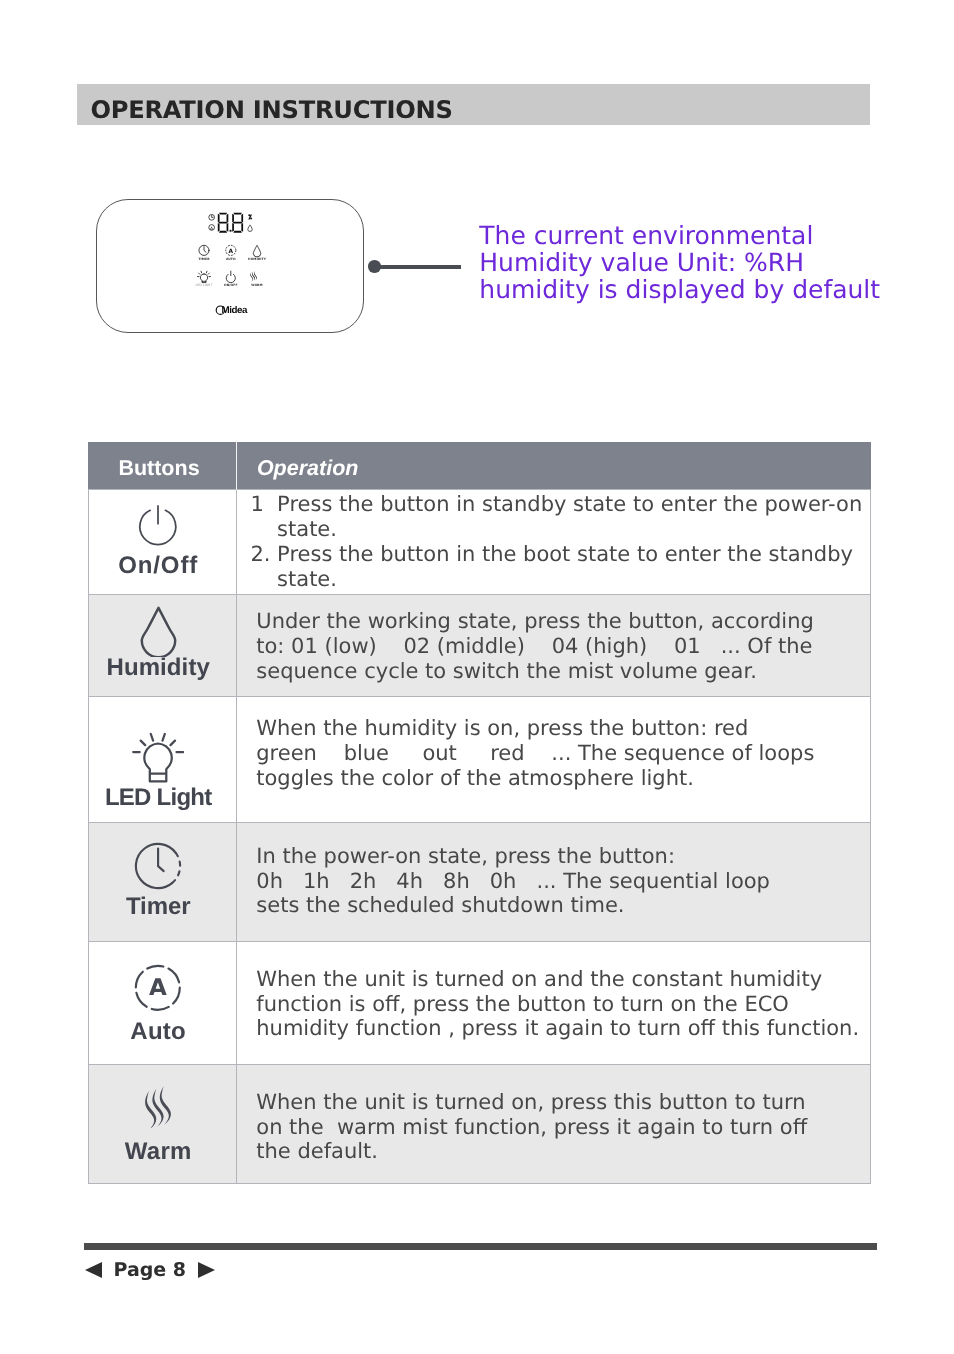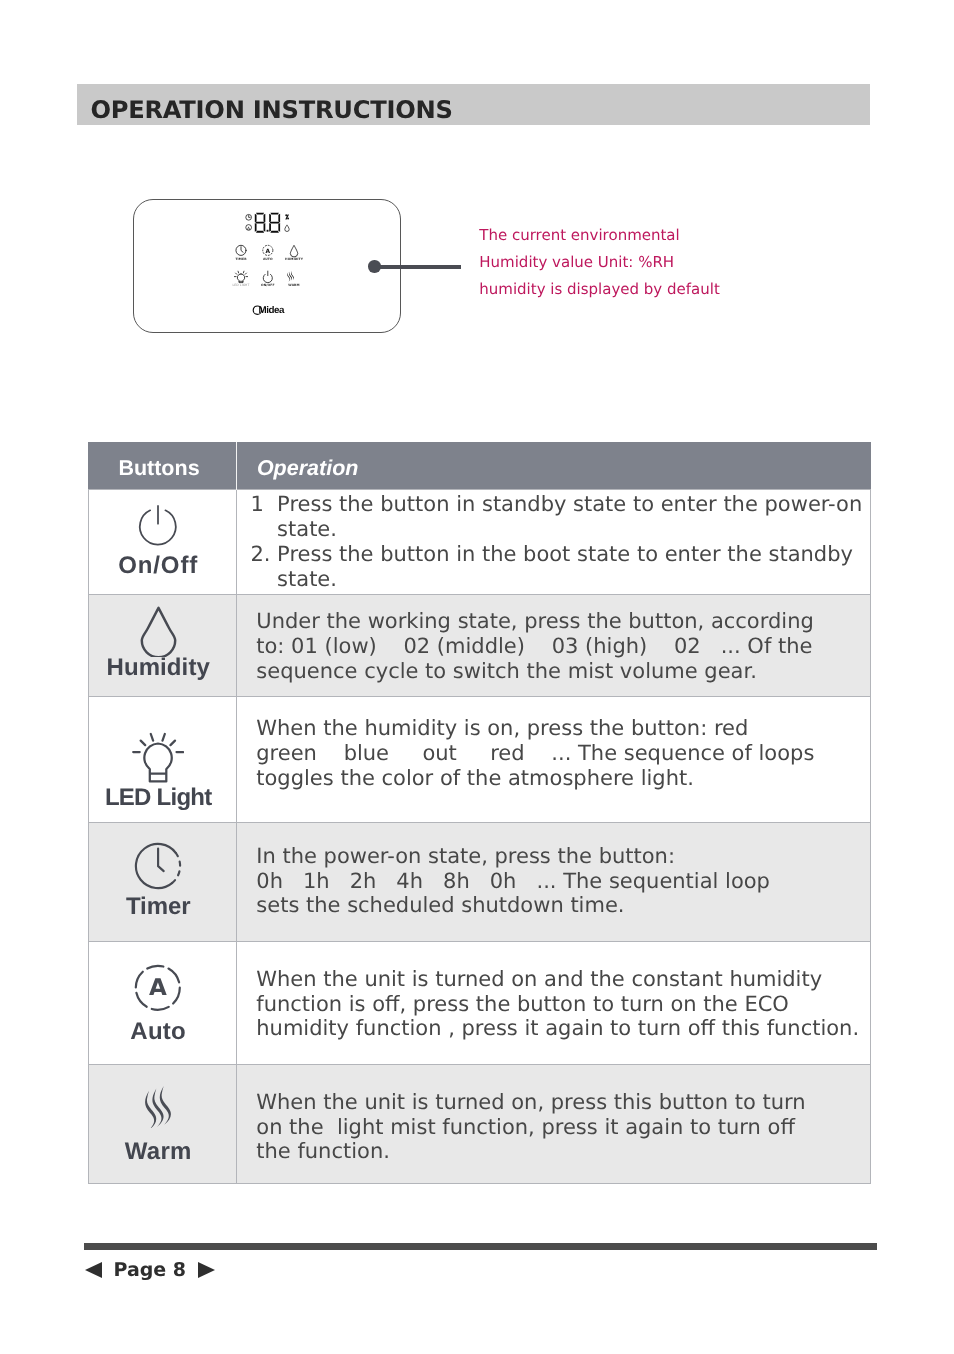--- a/index.html
+++ b/index.html
@@ -21,40 +21,39 @@
   .section-band-title{
     position:absolute;left:13.4px;top:14.2px;
     font-size:24.2px;font-weight:bold;letter-spacing:-0.26px;color:#262626;
     line-height:1;
     font-family:"DejaVu Sans", sans-serif;
   }
 
   
   .device{
     position:absolute;left:96px;top:199px;width:268px;height:134px;
-    border:1px solid #575757;border-radius:20px;background:#fff;
+    border:1px solid #575757;border-radius:32px;background:#fff;
     box-sizing:border-box;
-    margin-left:37px;
   }
   .device svg{display:block;}
   .dev-svg{position:absolute;left:0;top:0;}
   .cap{position:absolute;text-align:center;font-size:3.05px;line-height:3.4px;
        letter-spacing:0.1px;color:#2e2e2e;font-weight:bold;
        font-family:"DejaVu Sans", sans-serif;}
   .cap-light{color:#8e8e8e;font-weight:normal;}
   .brand-text{position:absolute;left:124.6px;top:106.0px;
               font-size:9.8px;font-weight:bold;letter-spacing:-0.45px;color:#0d0d0d;
               font-family:"Liberation Sans", sans-serif;line-height:1;}
 
   
   .callout-dot{position:absolute;left:368.3px;top:260.4px;width:12.5px;height:12.5px;border-radius:50%;background:#4a4c53;}
   .callout-line{position:absolute;left:374px;top:265.2px;width:87.3px;height:3.4px;background:#4a4c53;}
   .callout-text{
     position:absolute;left:479.3px;top:221.8px;width:440px;
-    font-size:15px;line-height:27.1px;color:#be185d;
+    font-size:25px;line-height:27.1px;color:#6d28d9;
     font-family:"DejaVu Sans", sans-serif;
   }
 
   
   .tbl{position:absolute;left:87.5px;top:442px;width:783px;
        border-collapse:collapse;table-layout:fixed;}
   .tbl col.c1{width:148.4px;}
   .tbl col.c2{width:634.6px;}
   .tbl th{
     background:#7e828c;color:#fff;font-size:21.5px;font-weight:bold;
@@ -244,21 +243,21 @@
                 <svg width="37" height="51" viewBox="0 0 37 51" fill="none" stroke="#474a52" stroke-linecap="round" stroke-linejoin="round" stroke-width="2.45">
                   <path d="M18.5 1.9 C18.5 1.9 13.0 12.5 8.0 22.0 C4.7 28.3 1.8 30.6 1.8 34.6 A16.7 16.7 0 0 0 35.2 34.6 C35.2 30.6 32.3 28.3 29.0 22.0 C24.0 12.5 18.5 1.9 18.5 1.9 Z"></path>
                 </svg>
               </div>
               <div class="btn-name" style="top:60.5px"><span style="letter-spacing:0.1px">Humidity</span></div>
             </div>
           </td>
           <td class="op-cell">
             <div class="op-inner" style="transform:translateY(1.1px)">
               <div class="op-line">Under the working state, press the button, according</div>
-              <div class="op-line">to: 01 (low)    02 (middle)    03 (high)    02   ... Of the</div>
+              <div class="op-line">to: 01 (low)    02 (middle)    04 (high)    01   ... Of the</div>
               <div class="op-line">sequence cycle to switch the mist volume gear.</div>
             </div>
           </td>
         </tr>
         <tr class="r2">
           <td class="btn-cell">
             <div class="btn-wrap">
               <div class="btn-icon" style="top:35px">
                 <svg width="52.3" height="51.5" viewBox="0 0 52.3 51.5" fill="none" stroke="#474a52" stroke-linecap="round" stroke-linejoin="round" stroke-width="2.25">
                   <path d="M26.0 11.5 A14.35 14.35 0 0 0 17.8 37.1 L17.8 49.4 L34.3 49.4 L34.3 37.1 A14.35 14.35 0 0 0 26.0 11.5 Z"></path>
@@ -327,22 +326,22 @@
                   <path d="M 10.5 2.5 C 7.1 8.3 6.1 12.7 8 17 C 9.5 20.4 12.8 22.9 14.3 25.9 C 16 29.4 14.8 32.5 11 36.6 C 14.7 33.8 17 30.5 16.9 27.1 C 16.8 23.6 14.1 21 11.9 18.2 C 9.7 15.3 8.3 12.5 8.8 9.5 C 9.1 7.1 9.7 4.8 10.5 2.5 Z"></path>
                   <path d="M 17 0.4 C 13.6 6.2 12.6 10.6 14.5 14.9 C 16 18.3 19.3 20.8 20.8 23.8 C 22.5 27.3 21.3 30.4 17.5 34.5 C 21.2 31.7 23.5 28.4 23.4 25 C 23.3 21.5 20.6 18.9 18.4 16.1 C 16.2 13.2 14.8 10.4 15.3 7.4 C 15.6 5 16.2 2.7 17 0.4 Z"></path>
                 </svg>
               </div>
               <div class="btn-name" style="top:75.4px"><span style="letter-spacing:0.25px">Warm</span></div>
             </div>
           </td>
           <td class="op-cell">
             <div class="op-inner" style="transform:translateY(2.8px)">
               <div class="op-line">When the unit is turned on, press this button to turn</div>
-              <div class="op-line">on the  light mist function, press it again to turn off</div>
-              <div class="op-line">the function.</div>
+              <div class="op-line">on the  warm mist function, press it again to turn off</div>
+              <div class="op-line">the default.</div>
             </div>
           </td>
         </tr>
       </tbody>
   </table>
 
   <div class="footer-rule"></div>
   <div class="footer-nav">
     <span class="tri tri-l"></span>
     <span class="pg">Page 8</span>

